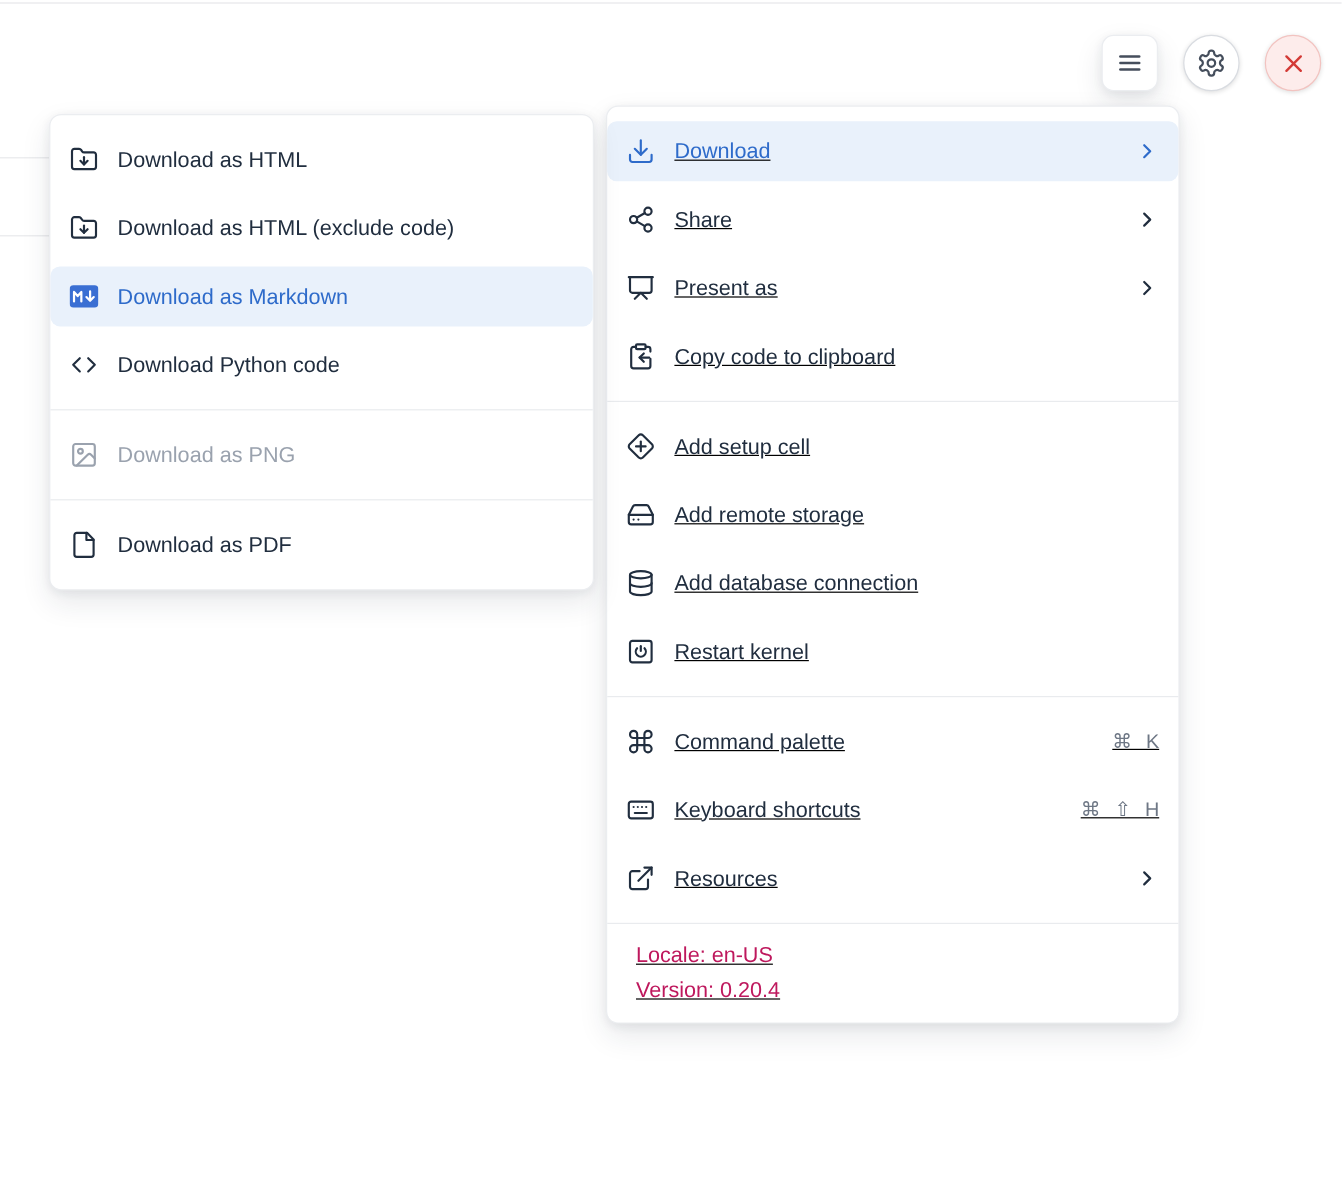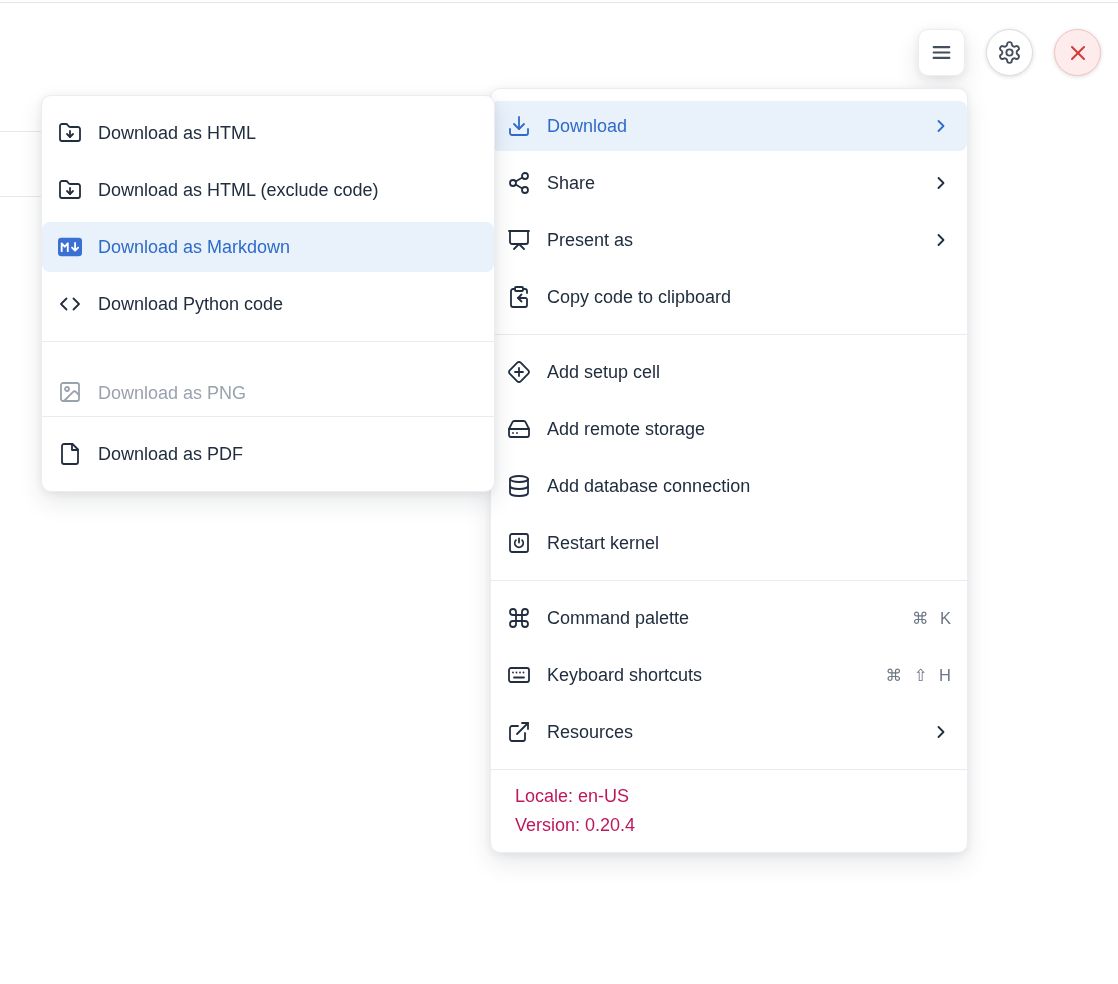--- a/index.html
+++ b/index.html
@@ -16,33 +16,33 @@
   .cbtn { position:absolute; top:29px; width:47px; height:47px; border-radius:50%;
     background:#ffffff; border:1px solid #d9dce1; box-shadow:0 1px 4px rgba(0,0,0,.14);
     display:flex; align-items:center; justify-content:center; color:#454e5c; box-sizing:border-box; }
   .cbtn.menu { left:918px; } .cbtn.gear { left:986px; }
   .cbtn.close { left:1054px; background:#fdeceb; border-color:#f2c3c0; color:#d33a36; }
 
   
   .menu { position:absolute; background:#ffffff; border:1px solid #ebedf0; border-radius:10px;
     box-shadow:0 10px 24px rgba(30,40,60,.10), 0 2px 8px rgba(30,40,60,.07); box-sizing:border-box; }
   .menu-left  { left:41px;  top:95px; width:454px; z-index:30; }
-  .menu-right { left:490px; top:88px; width:478px; z-index:20; }
+  .menu-right { left:505px; top:88px; width:478px; z-index:20;text-decoration:underline; }
   .sec { padding:12px 0; }
   .sec + .sec, .menu-footer { border-top:1px solid #e9ebee; }
 
   .mi { display:flex; align-items:center; height:50px; padding:0 16px; border-radius:8px;
     gap:16px; font-size:18px; color:#212e3f; cursor:default; }
   .mi + .mi { margin-top:7px; }
   .ic { width:24px; height:24px; display:flex; align-items:center; justify-content:center; flex:none; }
   .lbl { white-space:nowrap; }
   .chev { margin-left:auto; display:flex; color:#212e3f; }
   .mi.active { background:#e9f1fb; color:#2e6bca; }
   .mi.active .chev { color:#2e6bca; }
-  .mi.disabled { color:#9aa2ae;align-items:flex-end; }
+  .mi.disabled { color:#9aa2ae; }
   .shortcut { margin-left:auto; color:#6e7785; font-size:16.5px; word-spacing:7px; white-space:nowrap; }
 
   .menu-footer { padding:12px 24px; font-size:18px; color:#be185d; line-height:29px; }
   svg { display:block; }
 </style>
 </head>
 <body>
 
 <div class="topline"></div>
 <div class="stubline stub1"></div>

